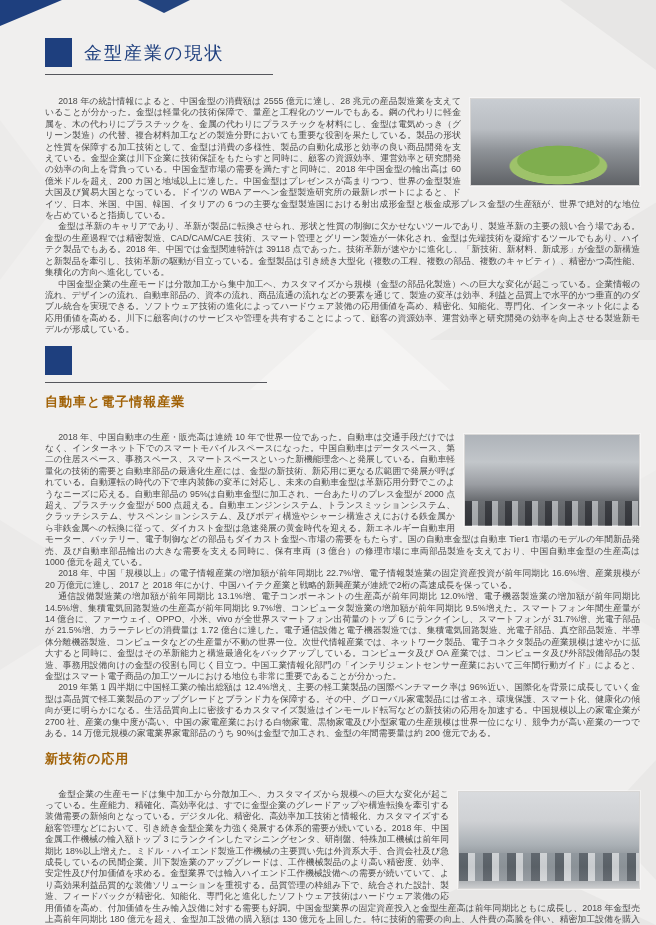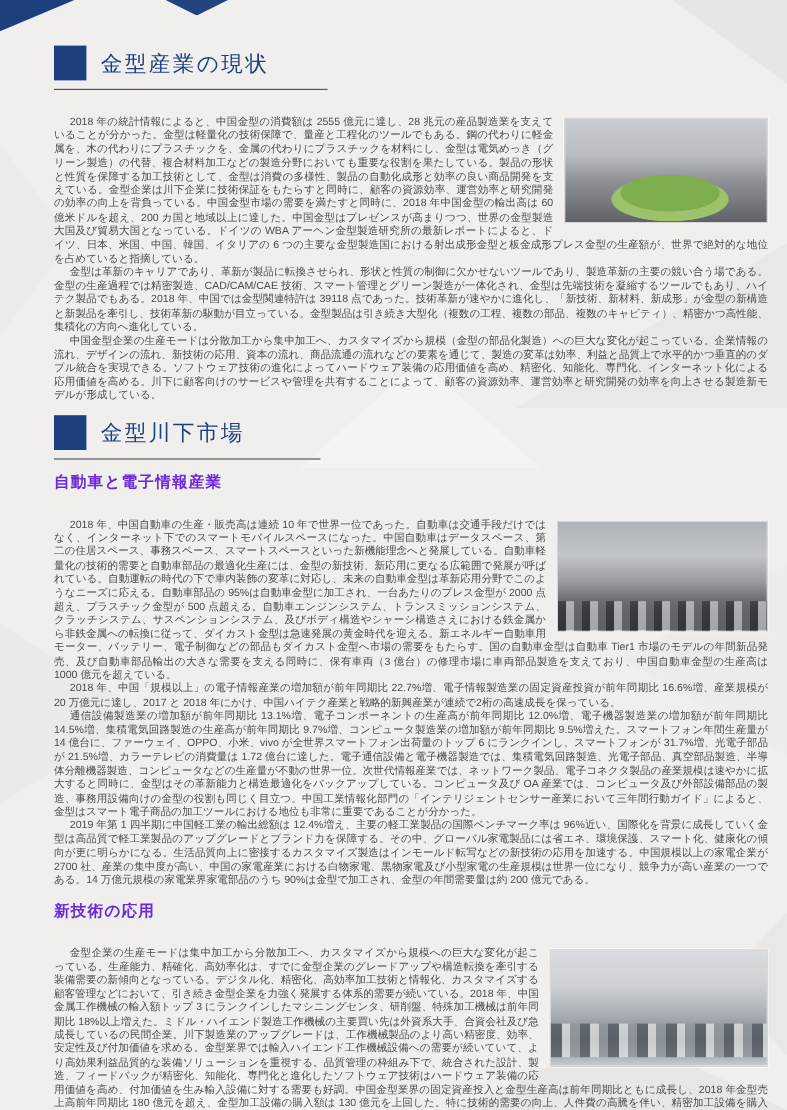--- a/index.html
+++ b/index.html
@@ -32,21 +32,21 @@
 
   .sec-header { display: flex; align-items: flex-end; margin-bottom: 7px; position: relative; }
   .sec-square { width: 27px; height: 29px; background: #1e3f7e; margin-right: 12px; flex: 0 0 auto; }
   .sec-title  { font-size: 18px; font-weight: normal; color: #1e3f7e; letter-spacing: 2px; line-height: 1.5; }
   .rule { border-bottom: 1.5px solid #55565c; margin-top: 2px; margin-bottom: 8px; }
   .rule-1 { width: 228px; }
   .rule-2 { width: 222px; }
 
   .body-text { font-size: 8.8px; line-height: 11.4px; text-align: justify; color: #4a4a4a; margin-top: 21px; }
   .body-text p { text-indent: 1.5em; }
-  .sub-heading { font-size: 13px; font-weight: bold; color: #6d28d9; letter-spacing: 1px; margin: 10px 0 4px 0; }
+  .sub-heading { font-size: 13px; font-weight: bold; color: #a16207; letter-spacing: 1px; margin: 10px 0 4px 0; }
 
   section { margin-bottom: 10px; overflow: visible; }
   .clearfix::after { content: ""; display: block; clear: both; }
 
   
   .photo { float: right; border: 1px solid #d7d6d5; box-shadow: 0 0 0 1px rgba(255,255,255,.4); }
   .photo-1 { width: 170px; height: 88px; margin: 2px 0 6px 9px;
     background:
       radial-gradient(ellipse 70px 26px at 52% 72%, #7fae4e 0 58%, transparent 60%),
       radial-gradient(ellipse 80px 30px at 52% 78%, #9ec26a 0 60%, transparent 62%),
@@ -90,28 +90,27 @@
   <section class="sec-industry clearfix">
     <div class="sec-header">
       <span class="sec-square"></span>
       <h1 class="sec-title">金型産業の現状</h1>
     </div>
     <div class="rule rule-1"></div>
     <div class="body-text clearfix">
       <div class="photo photo-1"></div>
       <p>2018 年の統計情報によると、中国金型の消費額は 2555 億元に達し、28 兆元の産品製造業を支えていることが分かった。金型は軽量化の技術保障で、量産と工程化のツールでもある。鋼の代わりに軽金属を、木の代わりにプラスチックを、金属の代わりにプラスチックを材料にし、金型は電気めっき（グリーン製造）の代替、複合材料加工などの製造分野においても重要な役割を果たしている。製品の形状と性質を保障する加工技術として、金型は消費の多様性、製品の自動化成形と効率の良い商品開発を支えている。金型企業は川下企業に技術保証をもたらすと同時に、顧客の資源効率、運営効率と研究開発の効率の向上を背負っている。中国金型市場の需要を満たすと同時に、2018 年中国金型の輸出高は 60 億米ドルを超え、200 カ国と地域以上に達した。中国金型はプレゼンスが高まりつつ、世界の金型製造大国及び貿易大国となっている。ドイツの WBA アーヘン金型製造研究所の最新レポートによると、ドイツ、日本、米国、中国、韓国、イタリアの 6 つの主要な金型製造国における射出成形金型と板金成形プレス金型の生産額が、世界で絶対的な地位を占めていると指摘している。</p>
       <p>金型は革新のキャリアであり、革新が製品に転換させられ、形状と性質の制御に欠かせないツールであり、製造革新の主要の競い合う場である。金型の生産過程では精密製造、CAD/CAM/CAE 技術、スマート管理とグリーン製造が一体化され、金型は先端技術を凝縮するツールでもあり、ハイテク製品でもある。2018 年、中国では金型関連特許は 39118 点であった。技術革新が速やかに進化し、「新技術、新材料、新成形」が金型の新構造と新製品を牽引し、技術革新の駆動が目立っている。金型製品は引き続き大型化（複数の工程、複数の部品、複数のキャビティ）、精密かつ高性能、集積化の方向へ進化している。</p>
-      <p>中国金型企業の生産モードは分散加工から集中加工へ、カスタマイズから規模（金型の部品化製造）への巨大な変化が起こっている。企業情報の流れ、デザインの流れ、新技術の応用、資本の流れ、商品流通の流れなどの要素を通じて、製造の変革は効率、利益と品質上で水平的かつ垂直的のダブル統合を実現できる。ソフトウェア技術の進化によってハードウェア装備の応用価値を高め、精密化、知能化、専門化、インターネット化による応用価値を高める。川下に顧客向けのサービスや管理を共有することによって、顧客の資源効率、運営効率と研究開発の効率を向上させる製造新モデルが形成している。</p>
+      <p>中国金型企業の生産モードは分散加工から集中加工へ、カスタマイズから規模（金型の部品化製造）への巨大な変化が起こっている。企業情報の流れ、デザインの流れ、自動車部品の、資本の流れ、商品流通の流れなどの要素を通じて、製造の変革は効率、利益と品質上で水平的かつ垂直的のダブル統合を実現できる。ソフトウェア技術の進化によってハードウェア装備の応用価値を高め、精密化、知能化、専門化、インターネット化による応用価値を高める。川下に顧客向けのサービスや管理を共有することによって、顧客の資源効率、運営効率と研究開発の効率を向上させる製造新モデルが形成している。</p>
     </div>
   </section>
 
   <section class="sec-downstream clearfix">
     <div class="sec-header">
       <span class="sec-square"></span>
-      <h1 class="sec-title">金型川下市場</h1>
     </div>
     <div class="rule rule-2"></div>
 
     <h2 class="sub-heading">自動車と電子情報産業</h2>
     <div class="body-text clearfix">
       <div class="photo photo-2"></div>
       <p>2018 年、中国自動車の生産・販売高は連続 10 年で世界一位であった。自動車は交通手段だけではなく、インターネット下でのスマートモバイルスペースになった。中国自動車はデータスペース、第二の住居スペース、事務スペース、スマートスペースといった新機能理念へと発展している。自動車軽量化の技術的需要と自動車部品の最適化生産には、金型の新技術、新応用に更なる広範囲で発展が呼ばれている。自動運転の時代の下で車内装飾の変革に対応し、未来の自動車金型は革新応用分野でこのようなニーズに応える。自動車部品の 95%は自動車金型に加工され、一台あたりのプレス金型が 2000 点超え、プラスチック金型が 500 点超える。自動車エンジンシステム、トランスミッションシステム、クラッチシステム、サスペンションシステム、及びボディ構造やシャーシ構造さえにおける鉄金属から非鉄金属への転換に従って、ダイカスト金型は急速発展の黄金時代を迎える。新エネルギー自動車用モーター、バッテリー、電子制御などの部品もダイカスト金型へ市場の需要をもたらす。国の自動車金型は自動車 Tier1 市場のモデルの年間新品発売、及び自動車部品輸出の大きな需要を支える同時に、保有車両（3 億台）の修理市場に車両部品製造を支えており、中国自動車金型の生産高は 1000 億元を超えている。</p>
       <p>2018 年、中国「規模以上」の電子情報産業の増加額が前年同期比 22.7%増、電子情報製造業の固定資産投資が前年同期比 16.6%増、産業規模が 20 万億元に達し、2017 と 2018 年にかけ、中国ハイテク産業と戦略的新興産業が連続で2桁の高速成長を保っている。</p>
       <p>通信設備製造業の増加額が前年同期比 13.1%増、電子コンポーネントの生産高が前年同期比 12.0%増、電子機器製造業の増加額が前年同期比 14.5%増、集積電気回路製造の生産高が前年同期比 9.7%増、コンピュータ製造業の増加額が前年同期比 9.5%増えた。スマートフォン年間生産量が 14 億台に、ファーウェイ、OPPO、小米、vivo が全世界スマートフォン出荷量のトップ 6 にランクインし、スマートフォンが 31.7%増、光電子部品が 21.5%増、カラーテレビの消費量は 1.72 億台に達した。電子通信設備と電子機器製造では、集積電気回路製造、光電子部品、真空部品製造、半導体分離機器製造、コンピュータなどの生産量が不動の世界一位。次世代情報産業では、ネットワーク製品、電子コネクタ製品の産業規模は速やかに拡大すると同時に、金型はその革新能力と構造最適化をバックアップしている。コンピュータ及び OA 産業では、コンピュータ及び外部設備部品の製造、事務用設備向けの金型の役割も同じく目立つ。中国工業情報化部門の「インテリジェントセンサー産業において三年間行動ガイド」によると、金型はスマート電子商品の加工ツールにおける地位も非常に重要であることが分かった。</p>
       <p>2019 年第 1 四半期に中国軽工業の輸出総額は 12.4%増え、主要の軽工業製品の国際ベンチマーク率は 96%近い、国際化を背景に成長していく金型は高品質で軽工業製品のアップグレードとブランド力を保障する。その中、グローバル家電製品には省エネ、環境保護、スマート化、健康化の傾向が更に明らかになる。生活品質向上に密接するカスタマイズ製造はインモールド転写などの新技術の応用を加速する。中国規模以上の家電企業が 2700 社、産業の集中度が高い、中国の家電産業における白物家電、黒物家電及び小型家電の生産規模は世界一位になり、競争力が高い産業の一つである。14 万億元規模の家電業界家電部品のうち 90%は金型で加工され、金型の年間需要量は約 200 億元である。</p>

